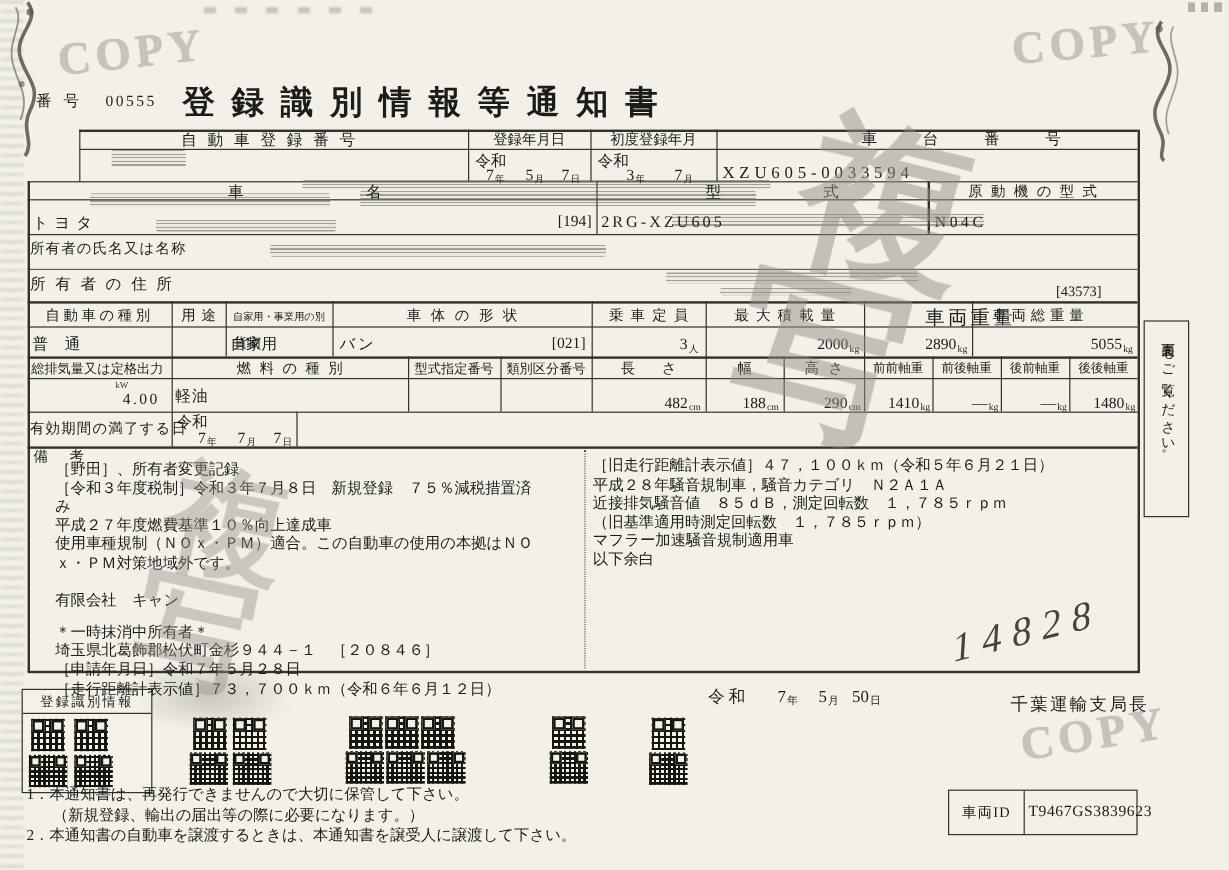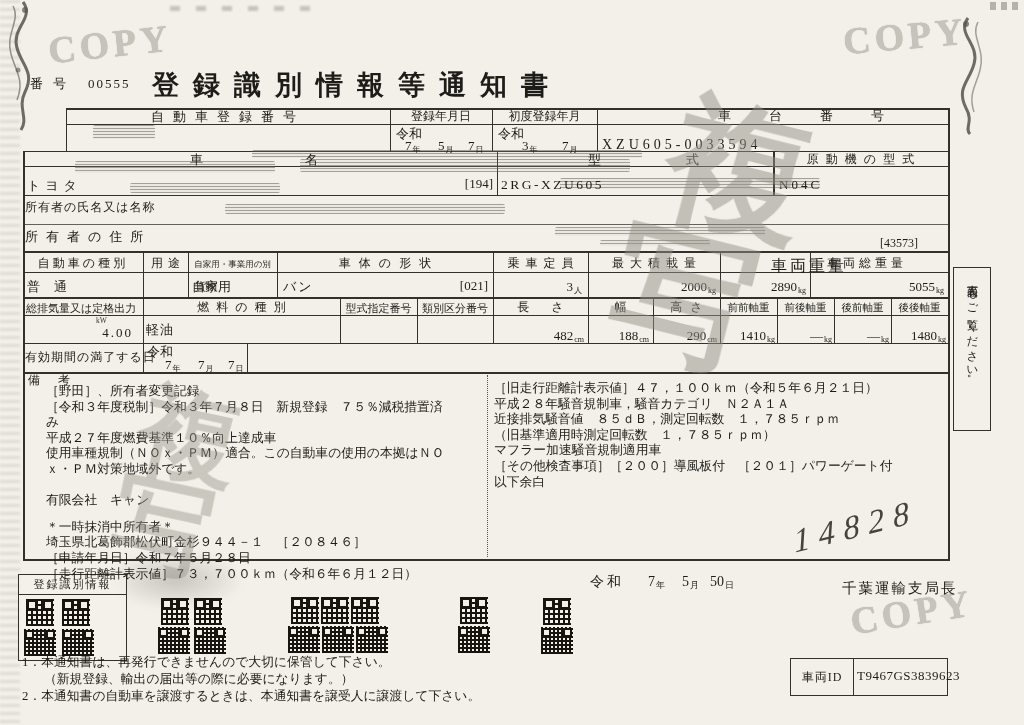--- a/index.html
+++ b/index.html
@@ -206,21 +206,20 @@
     <div class="rline">埼玉県北葛飾郡松伏町金杉９４４－１　［２０８４６］</div>
     <div class="rline">［申請年月日］令和７年５月２８日</div>
     <div class="rline">［走行距離計表示値］７３，７００ｋｍ（令和６年６月１２日）</div>
   </div>
   <div class="t" style="left:494px;top:381px;">
     <div class="rline">［旧走行距離計表示値］４７，１００ｋｍ（令和５年６月２１日）</div>
     <div class="rline">平成２８年騒音規制車，騒音カテゴリ　Ｎ２Ａ１Ａ</div>
     <div class="rline">近接排気騒音値　８５ｄＢ，測定回転数　１，７８５ｒｐｍ</div>
     <div class="rline">（旧基準適用時測定回転数　１，７８５ｒｐｍ）</div>
     <div class="rline">マフラー加速騒音規制適用車</div>
-    <div class="rline">［その他検査事項］［２００］導風板付　［２０１］パワーゲート付</div>
     <div class="rline">以下余白</div>
   </div>
   <span class="hand" style="left:792px;top:508px;">14828</span>
 
   <div class="box" style="left:953px;top:267px;width:36px;height:162px;">
     <span style="position:absolute;left:50%;top:8px;transform:translateX(-50%);writing-mode:vertical-rl;font-size:11.5px;letter-spacing:2px;">裏面もご覧ください。</span>
   </div>
 
   <div class="box" style="left:18px;top:574px;width:107px;height:85px;background:rgba(244,242,235,.6);">
     <div style="text-align:center;font-size:11px;letter-spacing:2px;border-bottom:1px solid #33312b;padding:2px 0;">登録識別情報</div>

